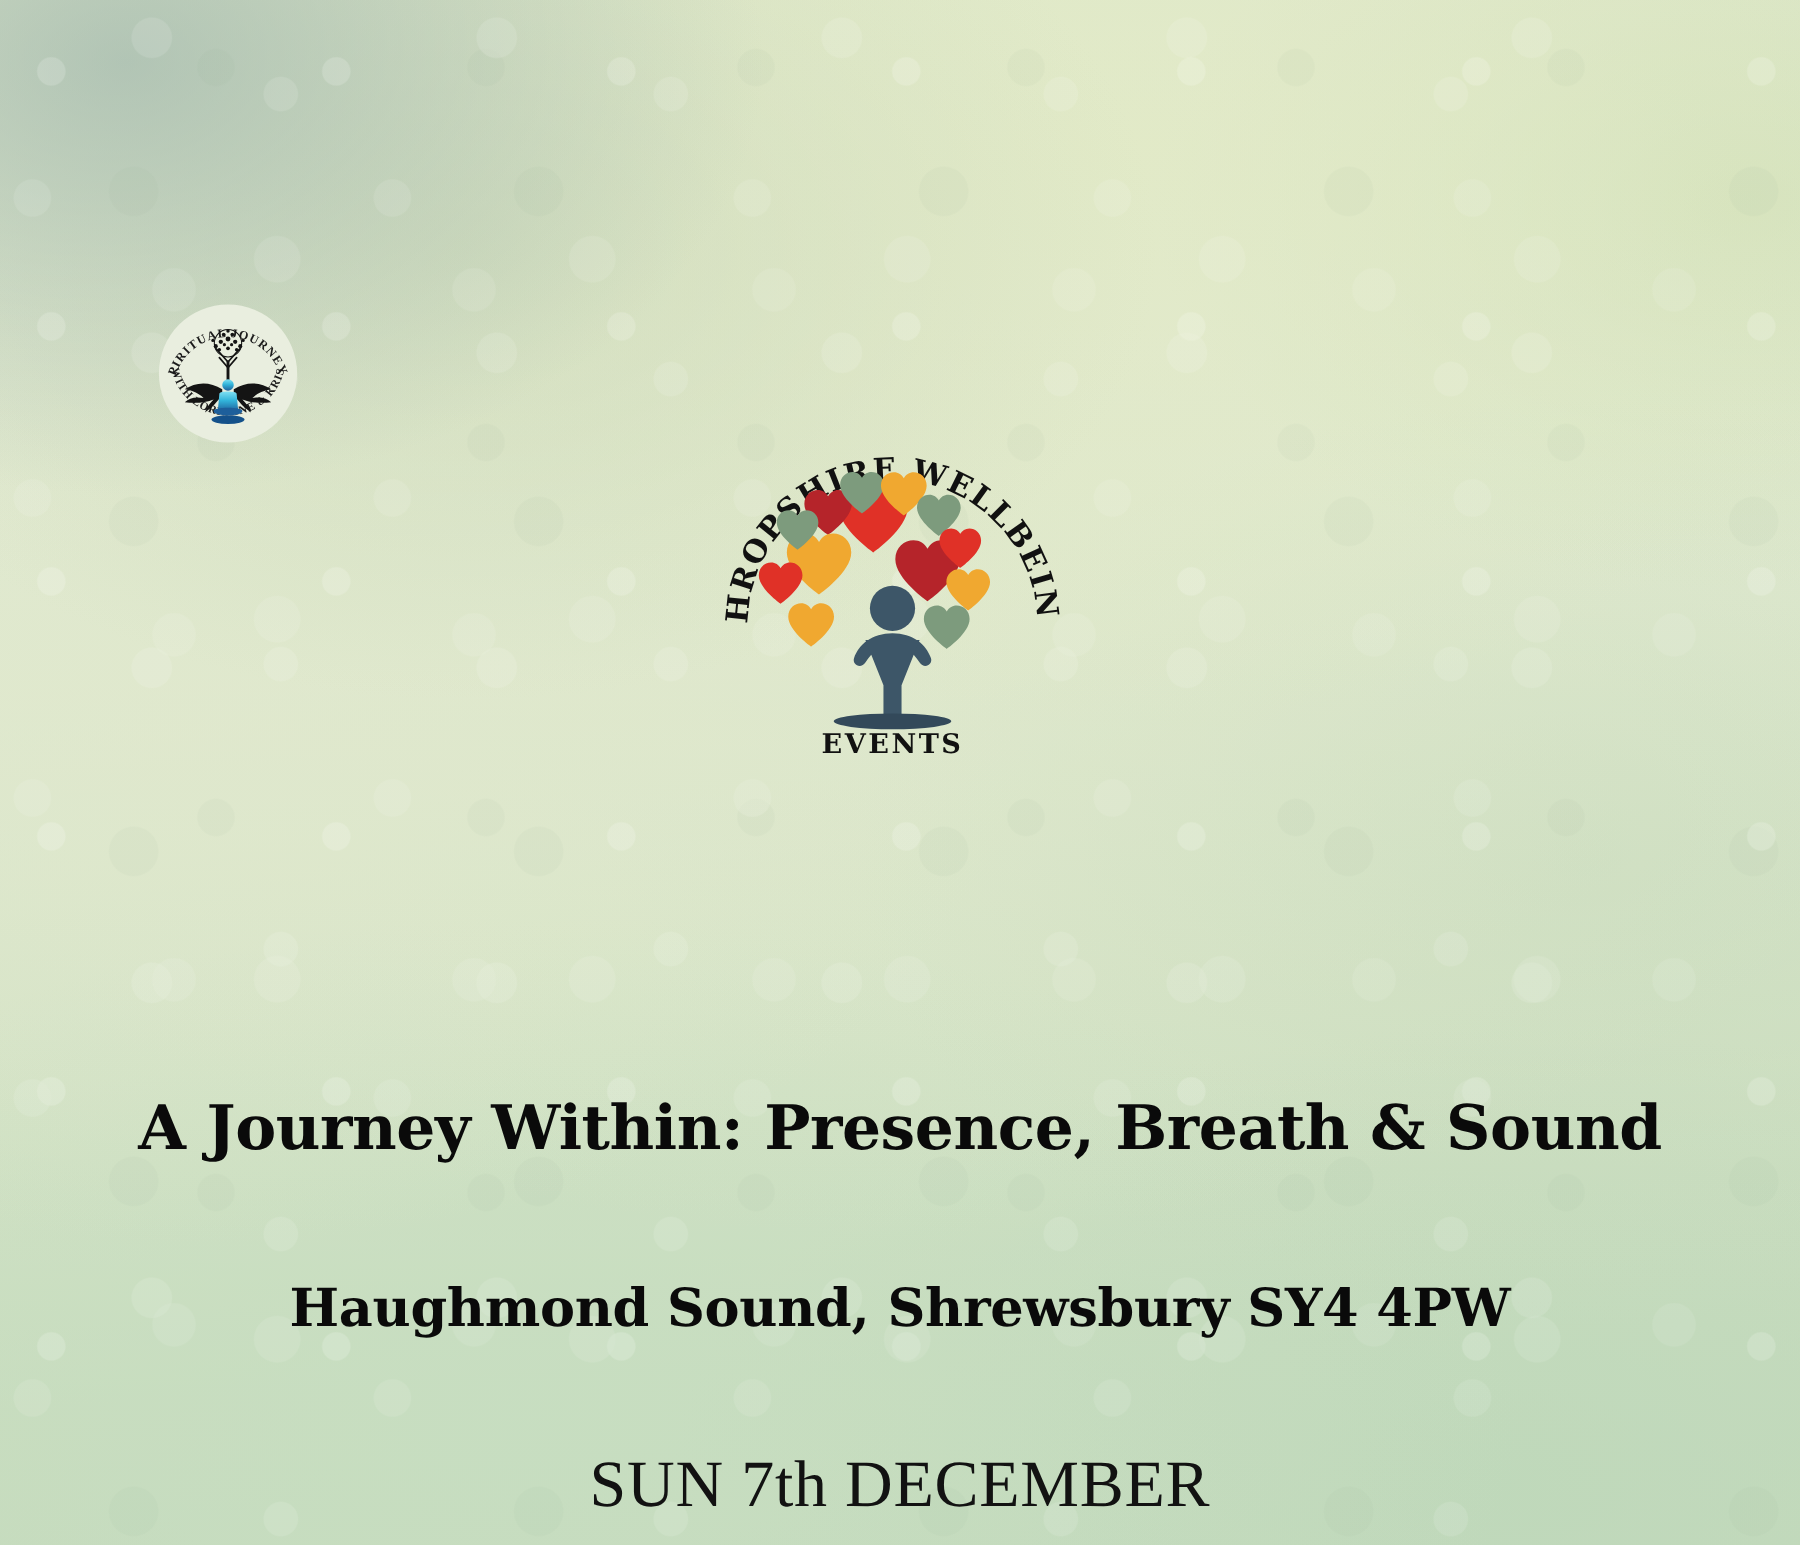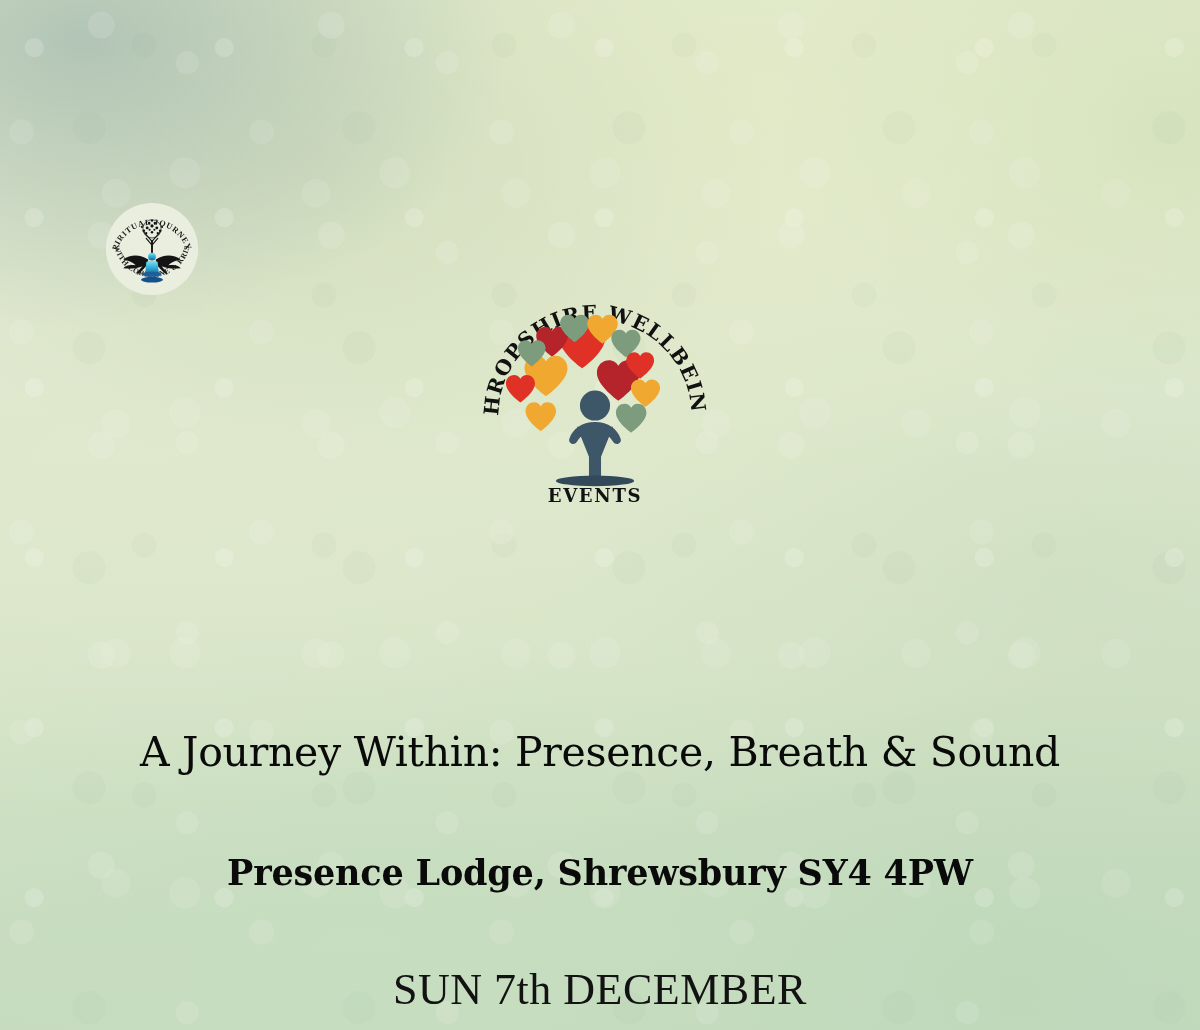--- a/index.html
+++ b/index.html
@@ -74,21 +74,21 @@
     position: absolute;
     left: 0;
     right: 0;
     top: 408px;
     text-align: center;
     color: #0d0d0d;
   }
 
   .title-main {
     font-family: "DejaVu Serif", "Liberation Serif", serif;
-    font-weight: 400;
+    font-weight: 700;
     font-size: 41px;
     letter-spacing: -0.3px;
     line-height: 1.12;
     margin: 0;
     color: #0a0a0a;
   }
 
   .title-sub {
     font-family: "DejaVu Serif", "Liberation Serif", serif;
     font-weight: 700;
@@ -227,19 +227,19 @@
       <ellipse cx="150" cy="264" rx="52" ry="7" fill="#33495a"></ellipse>
 
       <text x="150" y="292" text-anchor="middle" font-family="'DejaVu Serif','Liberation Serif', serif" font-size="24" font-weight="700" fill="#111111" letter-spacing="2.2">EVENTS</text>
     </svg>
   </div>
 
   <div class="text-block">
     <h1 class="title-main">A Journey Within: Presence, Breath &amp; Sound</h1>
 
 
-    <p class="venue">Presence Lodge, Shrewsbury SY4 4PW</p>
+    <p class="venue">Haughmond Sound, Shrewsbury SY4 4PW</p>
 
     <p class="date-line">SUN 7th DECEMBER</p>
 
   </div>
 
 </div>
 
 </body></html>

